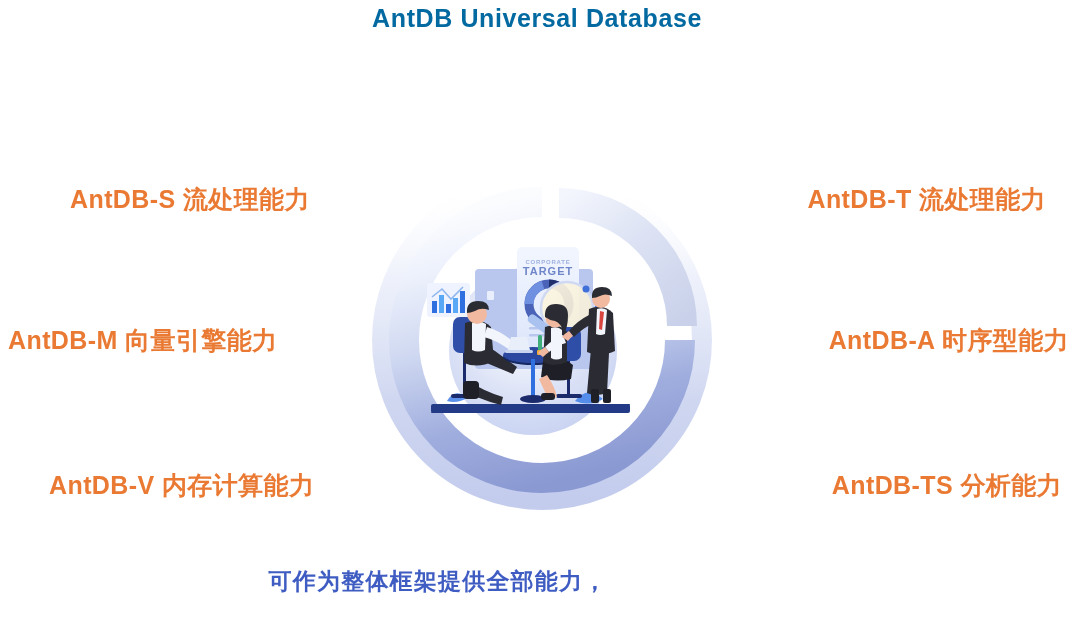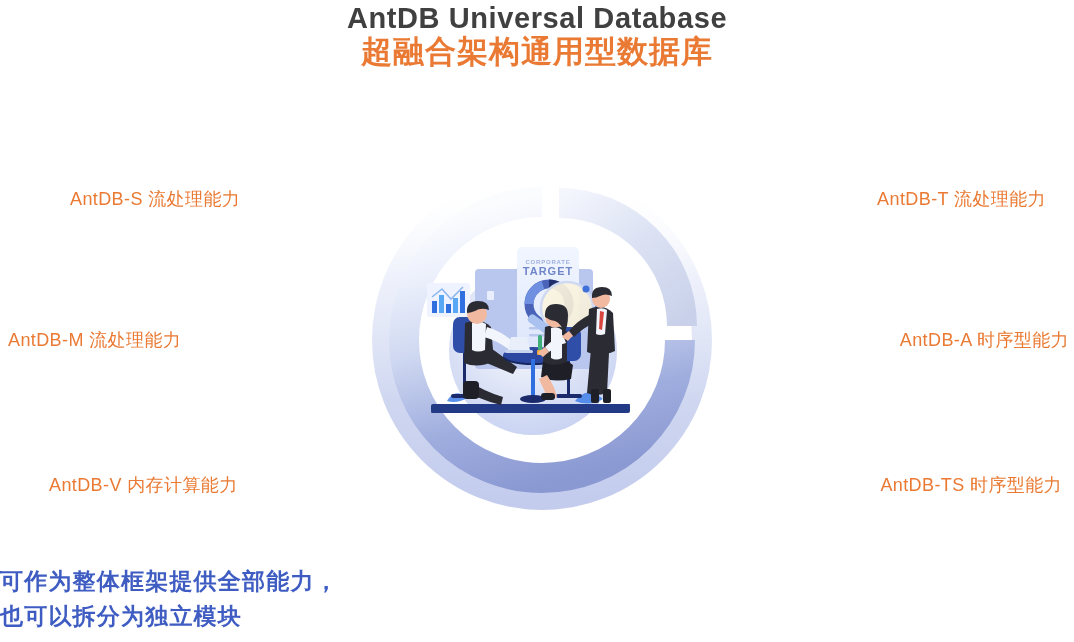--- a/index.html
+++ b/index.html
@@ -18,42 +18,42 @@
 
   
   #title-block {
     position: absolute;
     top: 0;
     left: 0;
     width: 1074px;
     text-align: center;
   }
   #title-en {
-    font-size: 29px;
-    font-weight: bold;
-    color: #404040;
+    font-size: 25px;
+    font-weight: bold;
+    color: #0369a1;
     letter-spacing: 0.6px;
     line-height: 30px;
     padding-top: 3px;
     white-space: nowrap;
   }
   #title-cn {
     font-size: 31px;
     font-weight: bold;
     color: #ea7a33;
     letter-spacing: 1px;
     line-height: 38px;
     white-space: nowrap;
   }
 
   
   .cap-label {
     position: absolute;
-    font-size: 18px;
-    font-weight: normal;
+    font-size: 25px;
+    font-weight: bold;
     color: #ea7a33;
     letter-spacing: 0.4px;
     white-space: nowrap;
     line-height: 26px;
   }
 
   #cap-s  { left: 70px;  top: 186px; }
   #cap-m  { left: 8px;   top: 327px; }
   #cap-v  { left: 49px;  top: 472px; }
   #cap-t  { right: 28px; top: 186px; }
@@ -81,56 +81,56 @@
     width: 240px;
     height: 200px;
   }
 
   
   #footer-block {
     position: absolute;
     top: 564px;
     left: 0;
     width: 876px;
+    text-align: center;
   }
   .footer-line {
     font-size: 23px;
     font-weight: bold;
     color: #3e5cc2;
     letter-spacing: 1.2px;
     line-height: 35px;
     white-space: nowrap;
   }
 </style>
 </head>
 <body>
 
 <div id="title-block">
   <div id="title-en">AntDB Universal Database</div>
-  <div id="title-cn">超融合架构通用型数据库</div>
 </div>
 
 <div class="cap-label" id="cap-s">
   <span>AntDB-S 流处理能力</span>
 </div>
 <div class="cap-label" id="cap-m">
-  <span>AntDB-M 流处理能力</span>
+  <span>AntDB-M 向量引擎能力</span>
 </div>
 <div class="cap-label" id="cap-v">
   <span>AntDB-V 内存计算能力</span>
 </div>
 
 <div class="cap-label" id="cap-t">
   <span>AntDB-T 流处理能力</span>
 </div>
 <div class="cap-label" id="cap-a">
   <span>AntDB-A 时序型能力</span>
 </div>
 <div class="cap-label" id="cap-ts">
-  <span>AntDB-TS 时序型能力</span>
+  <span>AntDB-TS 分析能力</span>
 </div>
 
 <div id="center-graphic">
 
   <svg id="ring-svg" viewBox="0 0 370 370">
     <defs>
       <linearGradient id="ringGradOuter" x1="0.5" y1="0" x2="0.5" y2="1">
         <stop offset="0%" stop-color="#ffffff" stop-opacity="0"></stop>
         <stop offset="30%" stop-color="#e9edfa" stop-opacity="0.75"></stop>
         <stop offset="70%" stop-color="#ced6f0"></stop>
@@ -286,14 +286,13 @@
       <path d="M 164 84 q -12 6 -20 16 l 5 6 q 9 -9 18 -13 Z" fill="#2b2b33"></path>
       <path d="M 144 100 q -5 3 -7 6 l 6 4 q 2 -3 5 -5 Z" fill="#f0b9a0"></path>
       <circle cx="176" cy="68" r="9" fill="#f0b9a0"></circle>
       <path d="M 167 67 q -1 -11 10 -11 q 10 0 10 9 q -7 -3 -12 0 q -4 2 -8 2 Z" fill="#2b2b33"></path>
     </g>
   </svg>
 </div>
 
 <div id="footer-block">
   <div class="footer-line">可作为整体框架提供全部能力，</div>
-  <div class="footer-line">也可以拆分为独立模块</div>
 </div>
 
 </body></html>

